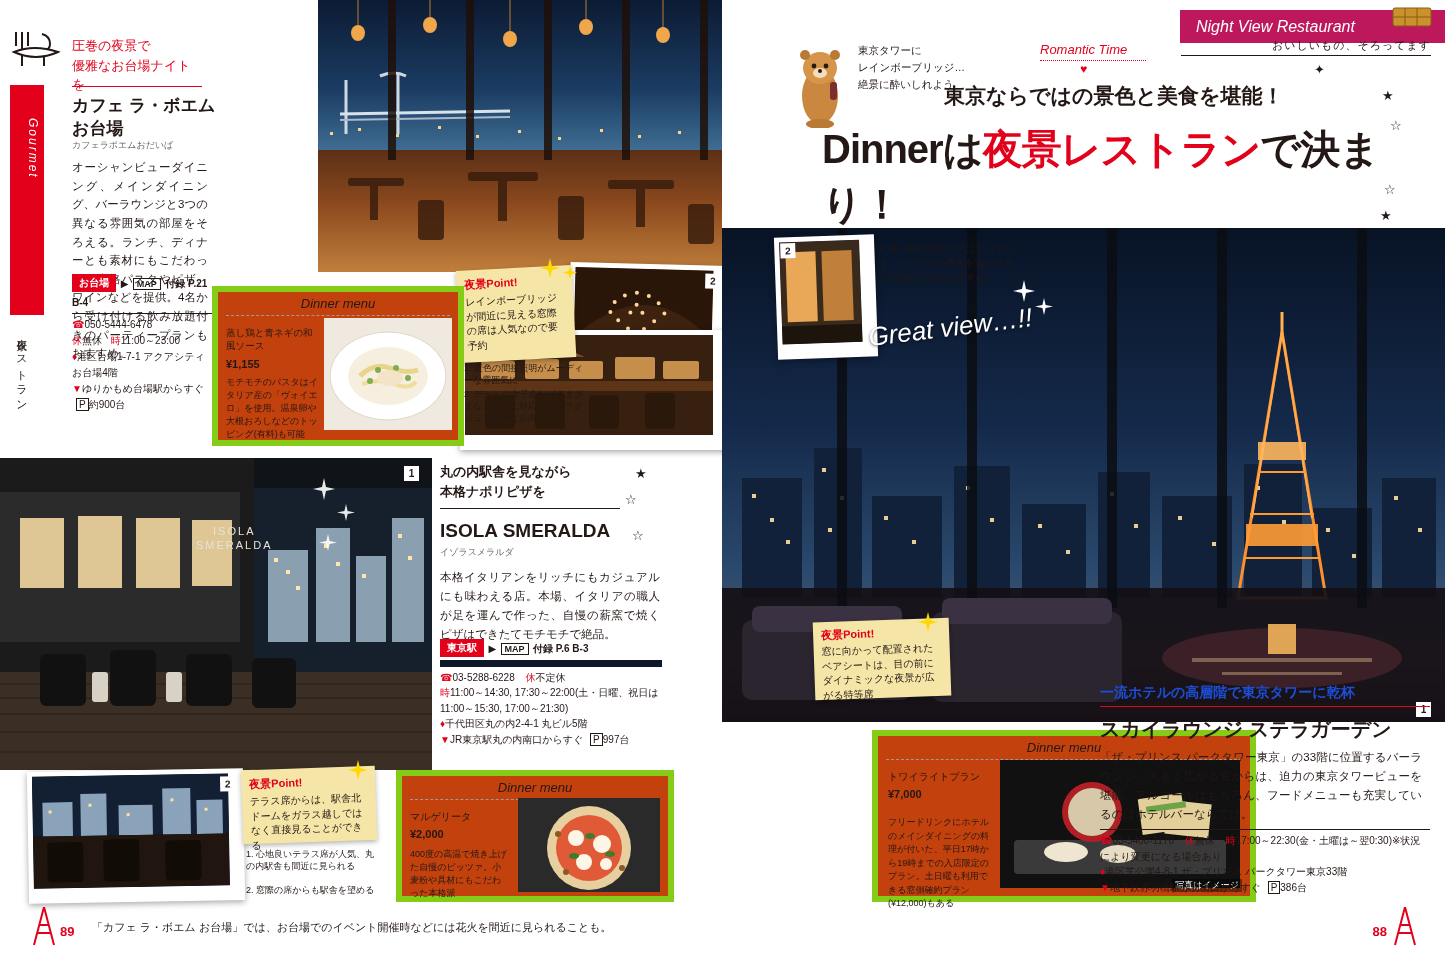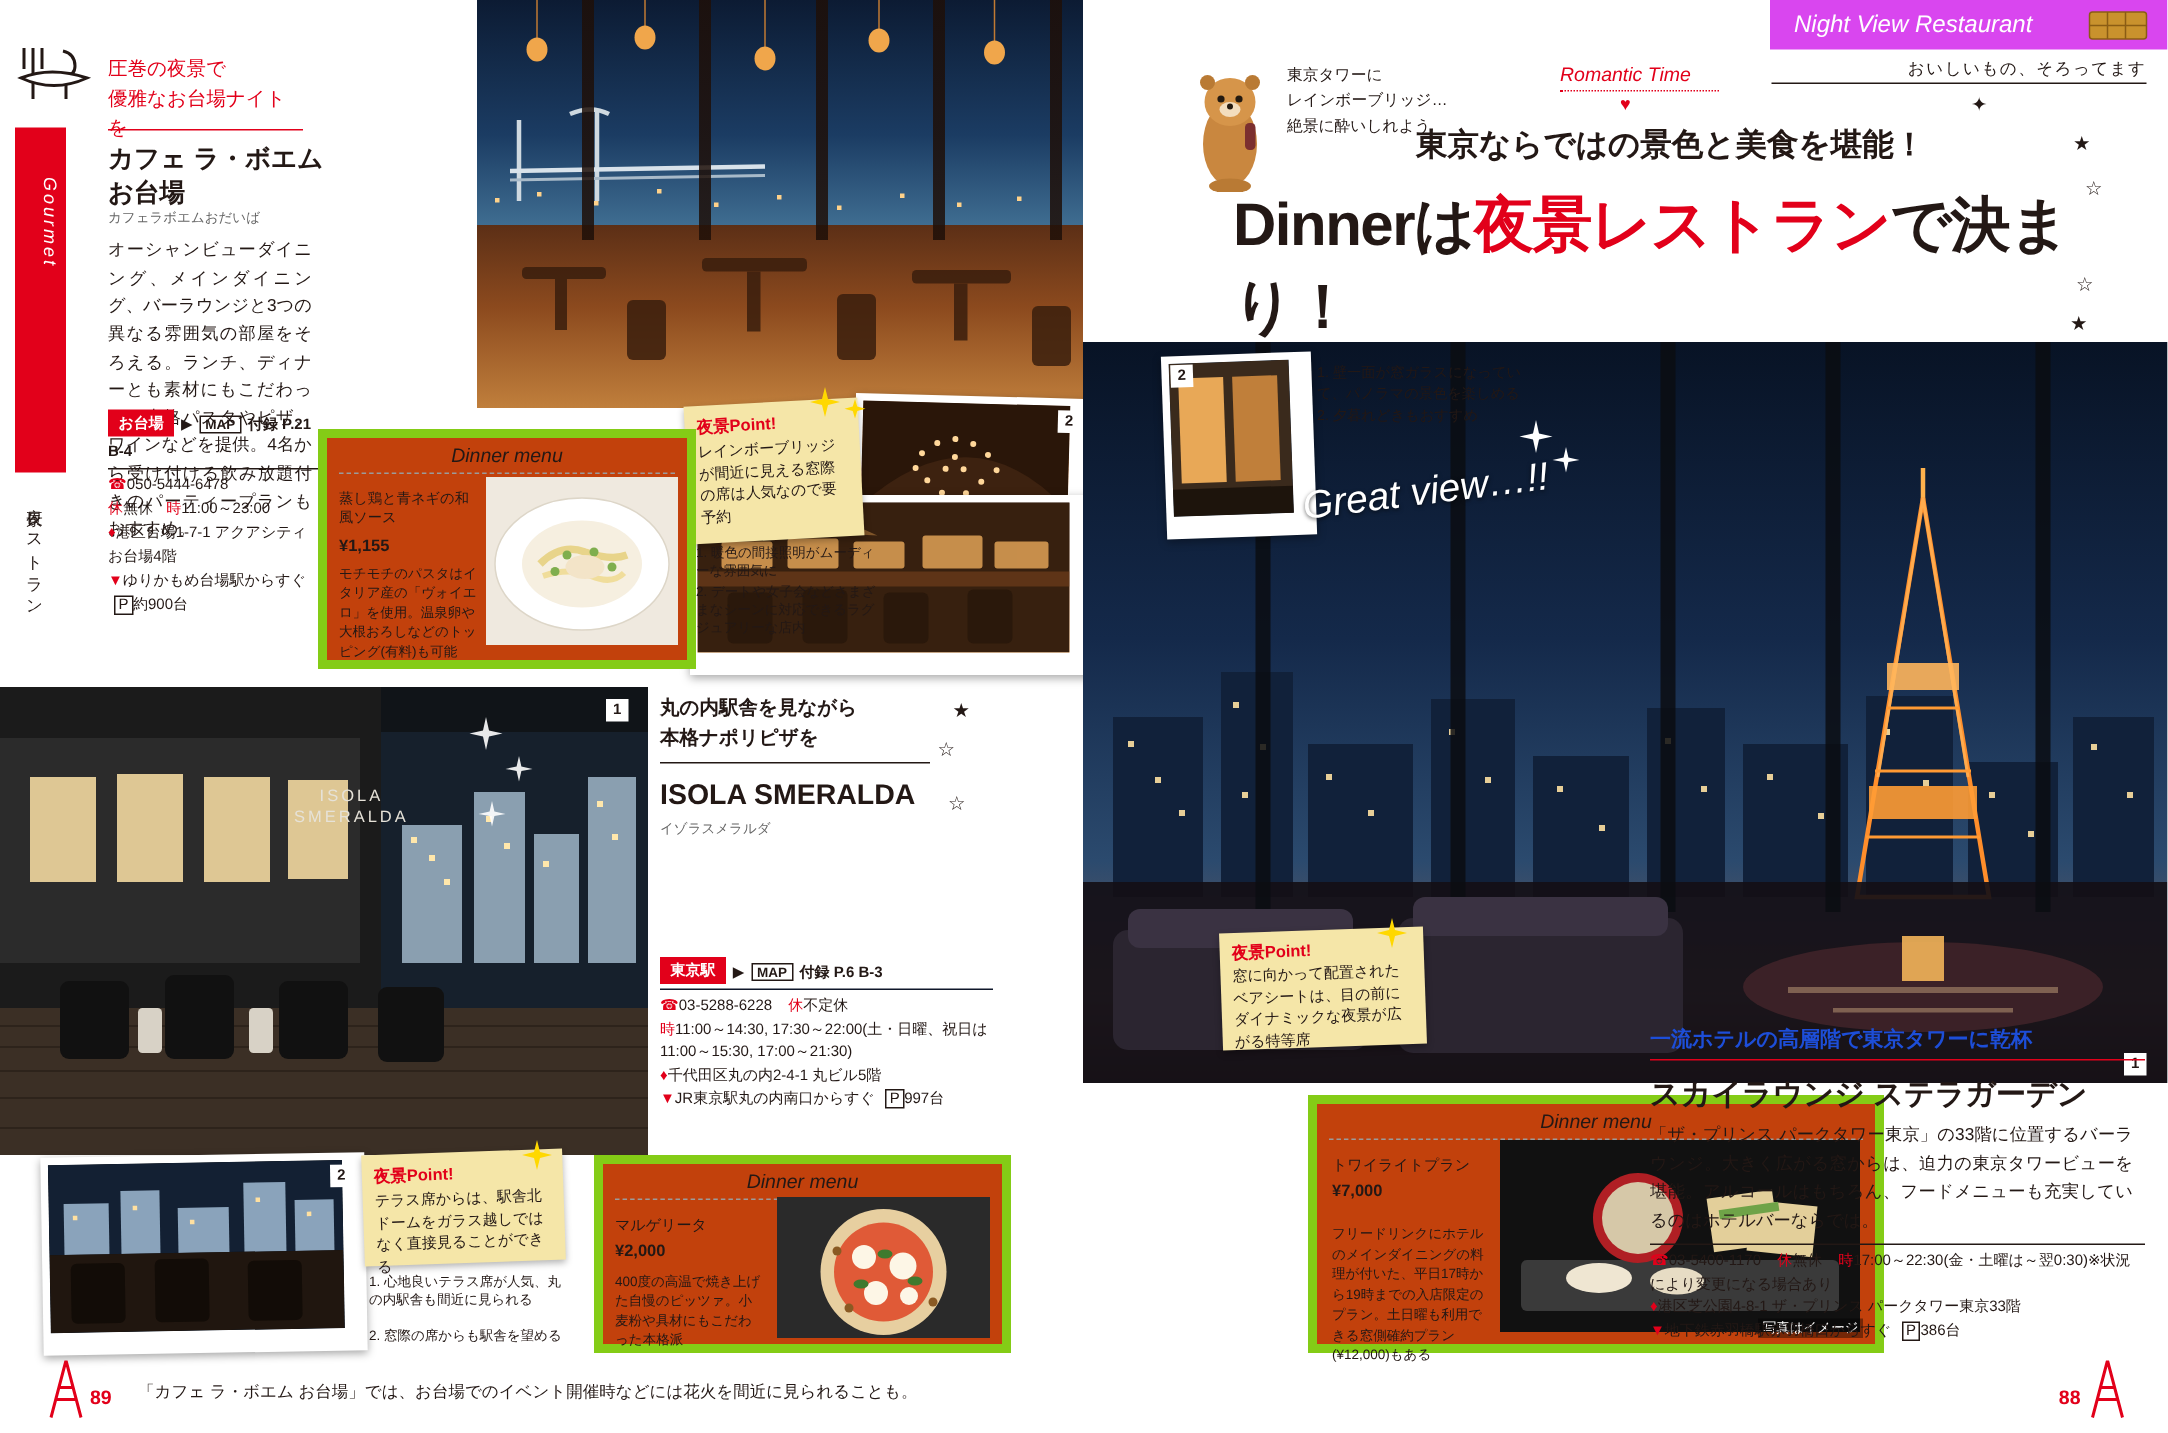--- a/index.html
+++ b/index.html
@@ -38,21 +38,21 @@
   .menu-title{font-style:italic;font-size:13px;text-align:center;}
   .dashed{border-top:1px dashed #9b9b9b;}
 
   .note{position:absolute;background:#f5e6a8;box-shadow:0 2px 5px rgba(0,0,0,.3);}
   .note-ttl{color:#e2001a;font-weight:bold;font-size:11px;}
 
   .footer-txt{position:absolute;bottom:20px;font-size:11px;color:#231815;}
   .pageno{position:absolute;bottom:16px;font-size:13px;color:#e2001a;font-weight:bold;}
 
   
-  .hdr-band{position:absolute;right:0;top:0;width:265px;height:33px;background:#d946ef;}
+  .hdr-band{position:absolute;right:0;top:10px;width:265px;height:33px;background:#be185d;}
   .hdr-band span{color:#fff;font-style:italic;font-size:16px;line-height:33px;padding-left:16px;}
   .hdr-sub{position:absolute;right:14px;top:38px;font-size:11px;letter-spacing:1px;}
   .hdr-rule{position:absolute;right:14px;top:55px;width:250px;border-top:1px solid #231815;}
 
   .big-title{font-size:40px;font-weight:bold;letter-spacing:-1px;}
 
   .star{position:absolute;color:#231815;font-size:13px;}
 
   .gv{position:absolute;color:#fff;font-style:italic;font-size:26px;
       text-shadow:0 1px 3px rgba(0,0,0,.6);transform:rotate(-7deg);}
@@ -315,28 +315,29 @@
       <polygon points="34,26 35.6,33 43,34.6 35.6,36 34,43 32.4,36 25,34.6 32.4,33"></polygon>
       <polygon points="16,56 17.6,63 25,64.6 17.6,66 16,73 14.4,66 7,64.6 14.4,63"></polygon>
     </g>
   </svg>
 
   <div class="abs ttl" style="left:440px;top:462px;width:210px;font-size:13px;line-height:1.55;color:#231815;white-space:pre-line;">丸の内駅舎を見ながら
 本格ナポリピザを</div>
   <div class="abs" style="left:440px;top:508px;width:180px;border-top:1px solid #231815;"></div>
   <div class="abs ttl" style="left:440px;top:520px;width:220px;font-size:19px;">ISOLA SMERALDA</div>
   <div class="abs tiny" style="left:440px;top:546px;color:#666;">イゾラスメラルダ</div>
+  <div class="abs" style="left:440px;top:568px;width:220px;font-size:11.5px;line-height:1.65;text-align:justify;">本格イタリアンをリッチにもカジュアルにも味わえる店。本場、イタリアの職人が足を運んで作った、自慢の薪窯で焼くピザはできたてモチモチで絶品。</div>
 
   <div class="abs" style="left:440px;top:638px;width:222px;">
     <div><span class="tagbox">東京駅</span>
       <span style="font-size:10px;">▶</span>
       <span class="mapbox">MAP</span>
       <span style="font-size:10px;font-weight:bold;">付録 P.6 B-3</span>
     </div>
-    <div style="border-top:1px solid #0f172a;margin-top:3px;padding-top:3px;font-size:10px;line-height:1.55;">
+    <div style="border-top:7px solid #0f172a;margin-top:3px;padding-top:3px;font-size:10px;line-height:1.55;">
       <div><span style="color:#e2001a;">☎</span><span>03-5288-6228</span>
            <span style="color:#e2001a;margin-left:8px;">休</span><span>不定休</span></div>
       <div><span style="color:#e2001a;">時</span><span>11:00～14:30, 17:30～22:00(土・日曜、祝日は11:00～15:30, 17:00～21:30)</span></div>
       <div><span style="color:#e2001a;">♦</span><span>千代田区丸の内2-4-1 丸ビル5階</span></div>
       <div><span style="color:#e2001a;">▼</span><span>JR東京駅丸の内南口からすぐ</span>
            <span style="border:1px solid #231815;padding:0 2px;margin-left:4px;">P</span><span>997台</span></div>
     </div>
   </div>
 
   <div class="polaroid" style="left:28px;top:770px;width:206px;height:122px;transform:rotate(-1deg);">

